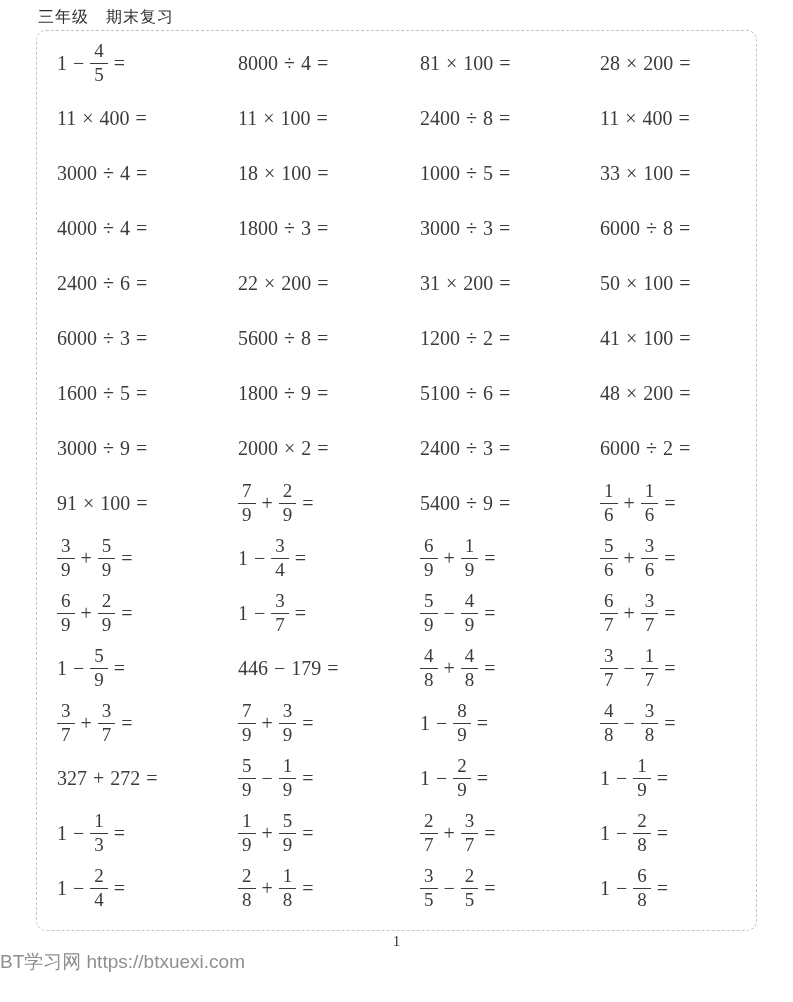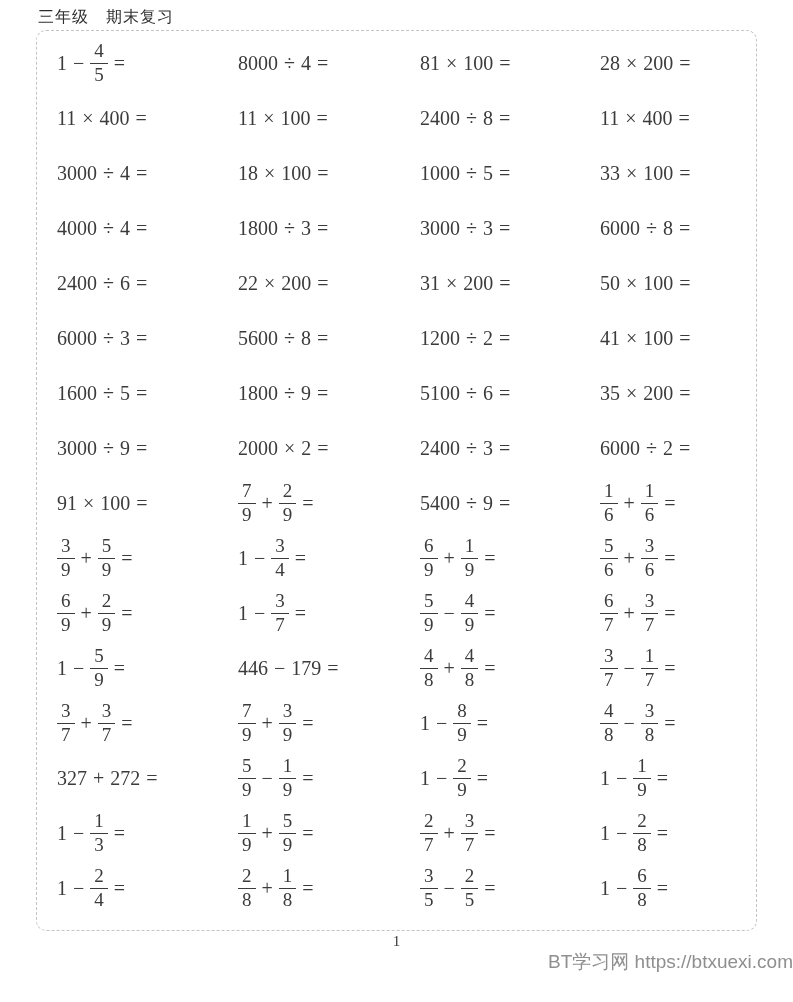--- a/index.html
+++ b/index.html
@@ -62,25 +62,24 @@
     top: 933px;
     text-align: center;
     font-size: 15px;
     color: #3b3b3b;
   }
   .credit {
     position: absolute;
     left: 0;
     right: 0;
     top: 949px;
-    text-align: right;
+    text-align: left;
     font-size: 19px;
     color: #8f8f8f;
     font-family: "Liberation Sans", sans-serif;
-    padding-left: 28px;
   }
 </style>
 </head>
 <body>
 
 <div class="page">
   <div class="header">三年级　期末复习</div>
   <div class="sheet">
     <div class="grid" id="grid">
         <div class="cell">
@@ -242,21 +241,21 @@
           <span>9</span>
           <span>=</span>
         </div>
         <div class="cell">
           <span>5100</span>
           <span>÷</span>
           <span>6</span>
           <span>=</span>
         </div>
         <div class="cell">
-          <span>35</span>
+          <span>48</span>
           <span>×</span>
           <span>200</span>
           <span>=</span>
         </div>
         <div class="cell">
           <span>3000</span>
           <span>÷</span>
           <span>9</span>
           <span>=</span>
         </div>

